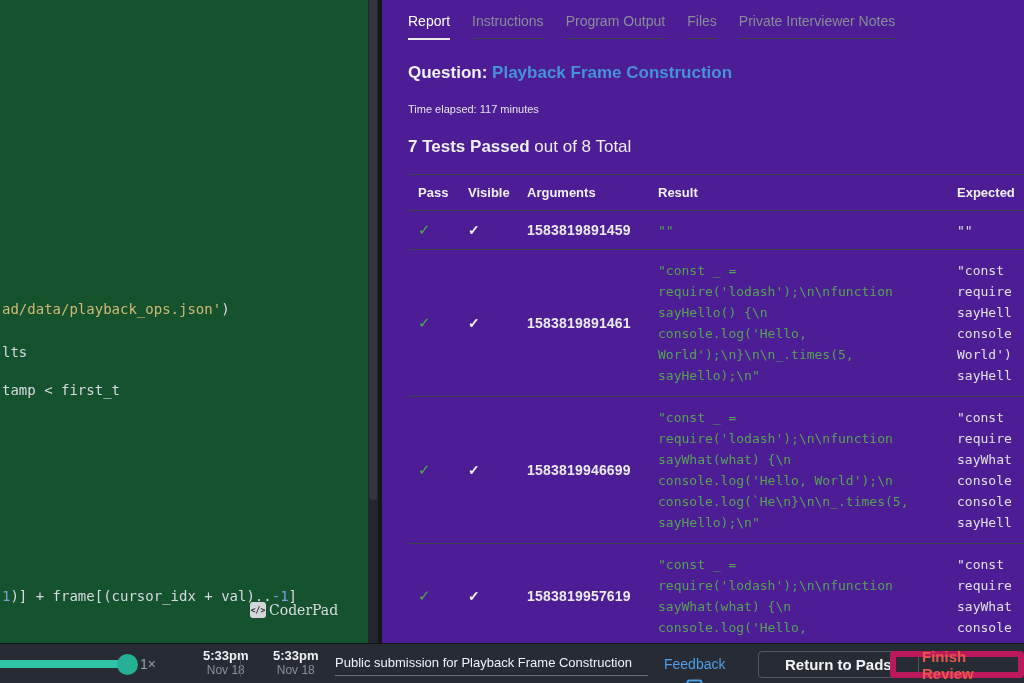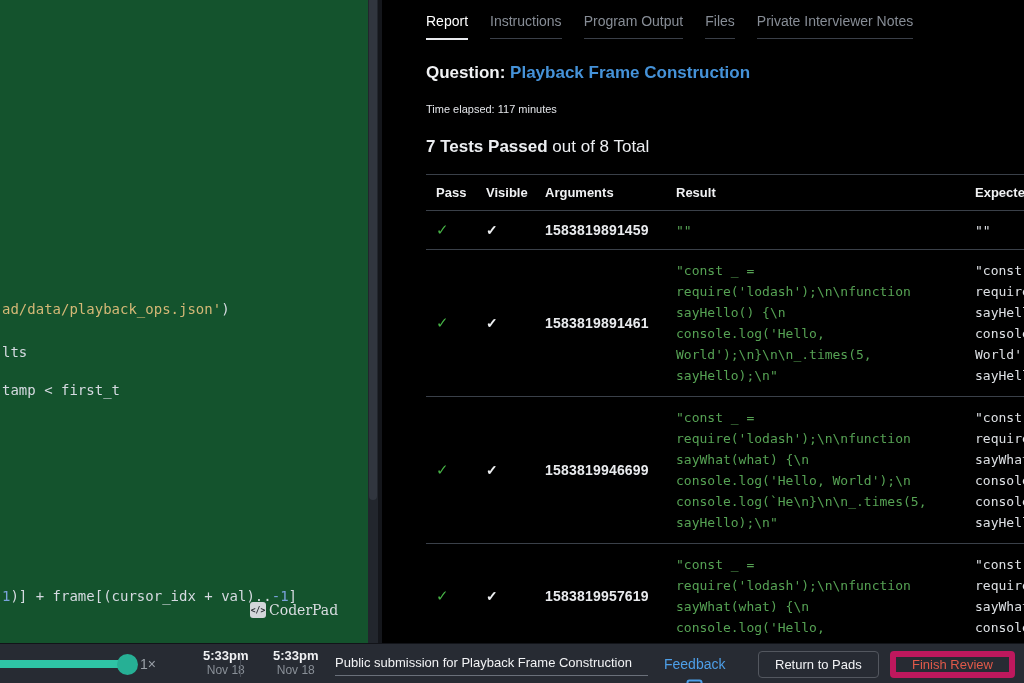--- a/index.html
+++ b/index.html
@@ -21,21 +21,21 @@
   .editor-divider { position:absolute; left:378px; top:0; width:4px; height:643px; background:#14161b; }
 
   .watermark { position:absolute; left:250px; top:602px; display:flex; align-items:center; gap:3px; }
   .wm-icon { width:16px; height:16px; background:#d3d6da; border-radius:3px; color:#22252b;
              font-family:"DejaVu Sans Mono", monospace; font-size:8px; font-weight:bold;
              display:flex; align-items:center; justify-content:center; }
   .wm-text { font-family:"DejaVu Serif", serif; font-weight:normal; font-size:14px; color:#dadde1; }
 
   
   .panel { position:absolute; left:382px; top:0; width:642px; height:643px;
-           background:#000000; overflow:hidden; padding-left:44px; }
+           background:#4c1d95; overflow:hidden; padding-left:26px; }
   .tabs { padding-top:12px; white-space:nowrap; }
   .tab { display:inline-block; margin-right:22px; padding-bottom:9px; font-size:14px;
          color:#878d96; border-bottom:1px solid #3a3f48; cursor:pointer; }
   .tab.active { color:#ffffff; border-bottom:2px solid #e8eaee; }
 
   .question { margin-top:23px; font-size:17px; font-weight:bold; color:#f1f2f4; }
   .question .qtitle { color:#4592d8; }
   .time-elapsed { margin-top:20px; font-size:11px; color:#e3e5e9; }
   .tests { margin-top:22px; font-size:17px; color:#eceef1; font-weight:normal; }
   .tests .strong { font-weight:bold; }
@@ -66,22 +66,22 @@
   .tstamp { position:absolute; top:4px; text-align:center; line-height:15px;margin-left:22px; }
   .tstamp .t { font-size:13px; font-weight:bold; color:#f0f1f3; }
   .tstamp .d { font-size:12px; color:#8a9098; }
   .ts1 { left:181px; } .ts2 { left:251px; }
   .ts-div { position:absolute; left:240px; top:8px; width:1px; height:25px; background:#474c55; }
   .submission { position:absolute; left:335px; top:11px; width:313px; height:21px;
                 font-size:13px; color:#f2f3f5; white-space:nowrap; overflow:hidden;
                 border-bottom:1px solid #6a707a; cursor:pointer; }
   .feedback { position:absolute; left:664px; top:12px; display:flex; gap:7px; align-items:center;
               color:#4d9fe8; font-size:14px; cursor:pointer;flex-direction:column; }
-  .btn { position:absolute; top:7px; height:27px; border-radius:4px; font-size:13px;
-         font-weight:normal; display:flex; align-items:center; padding:0 16px;
+  .btn { position:absolute; top:7px; height:27px; border-radius:4px; font-size:15px;
+         font-weight:bold; display:flex; align-items:center; padding:0 26px;
          background:transparent; cursor:pointer; }
   .btn-return { left:758px; border:1px solid #53575f; color:#f2f3f5; }
   .btn-finish { left:890px; border:6px solid #be185d; color:#e1594a; }
 </style>
 </head>
 <body>
 
 <div class="stage">
 
   <div class="editor">

